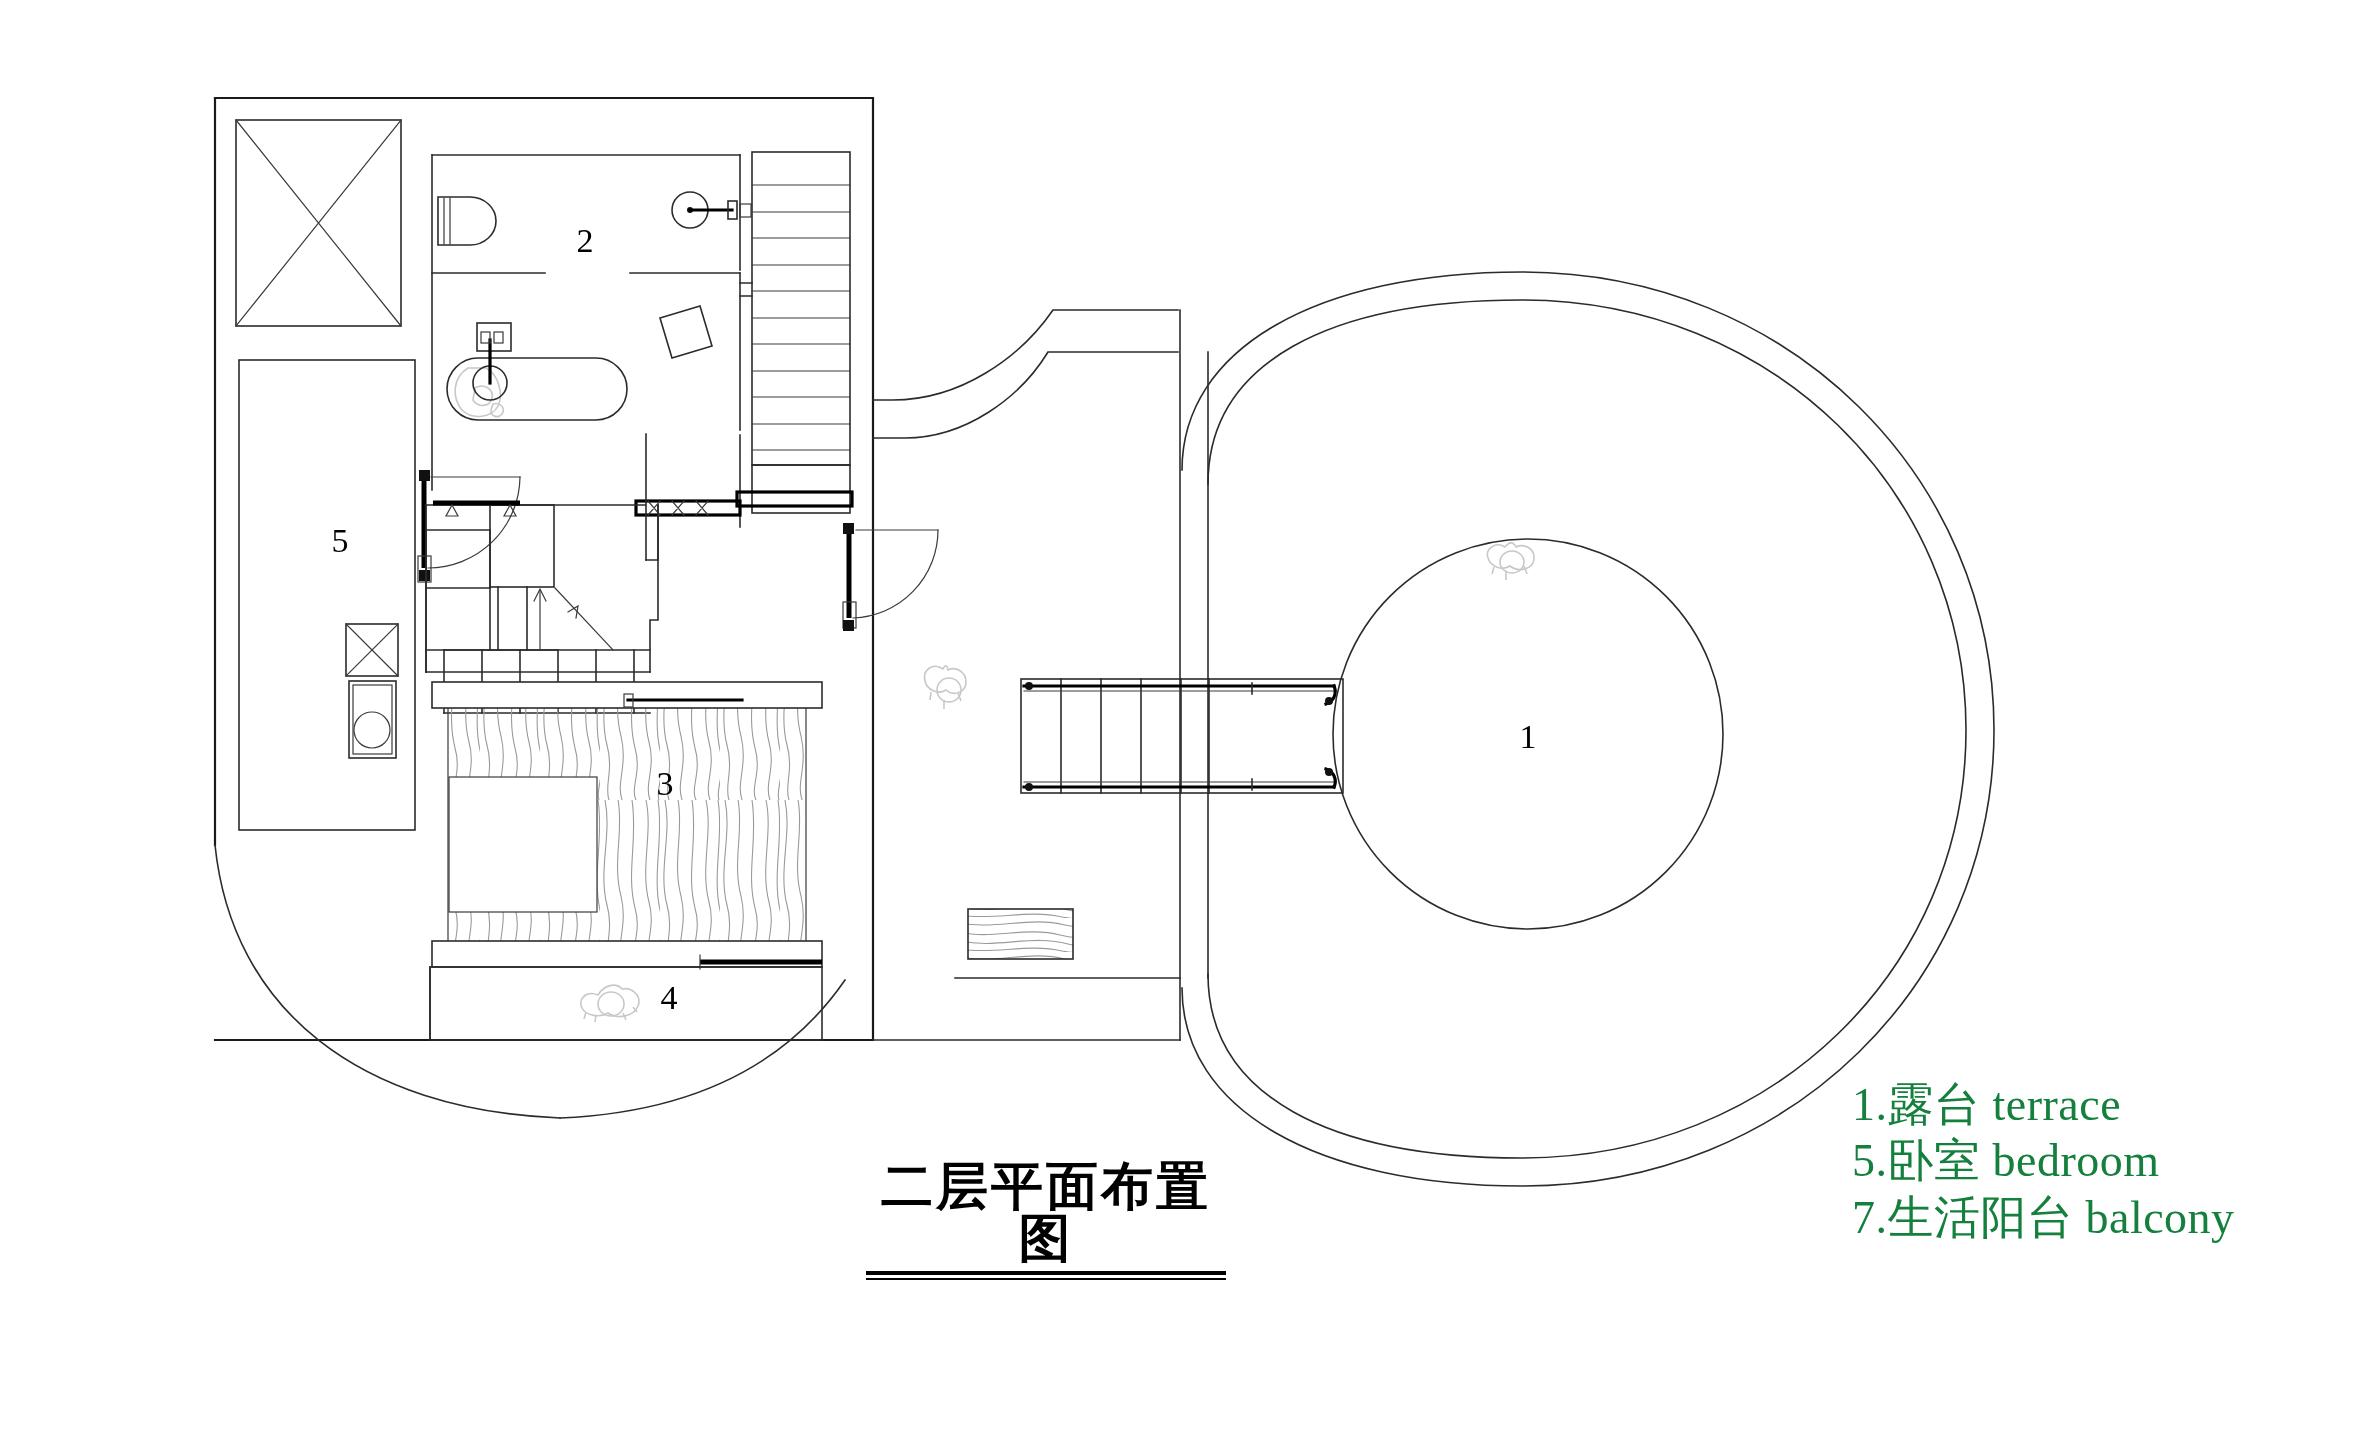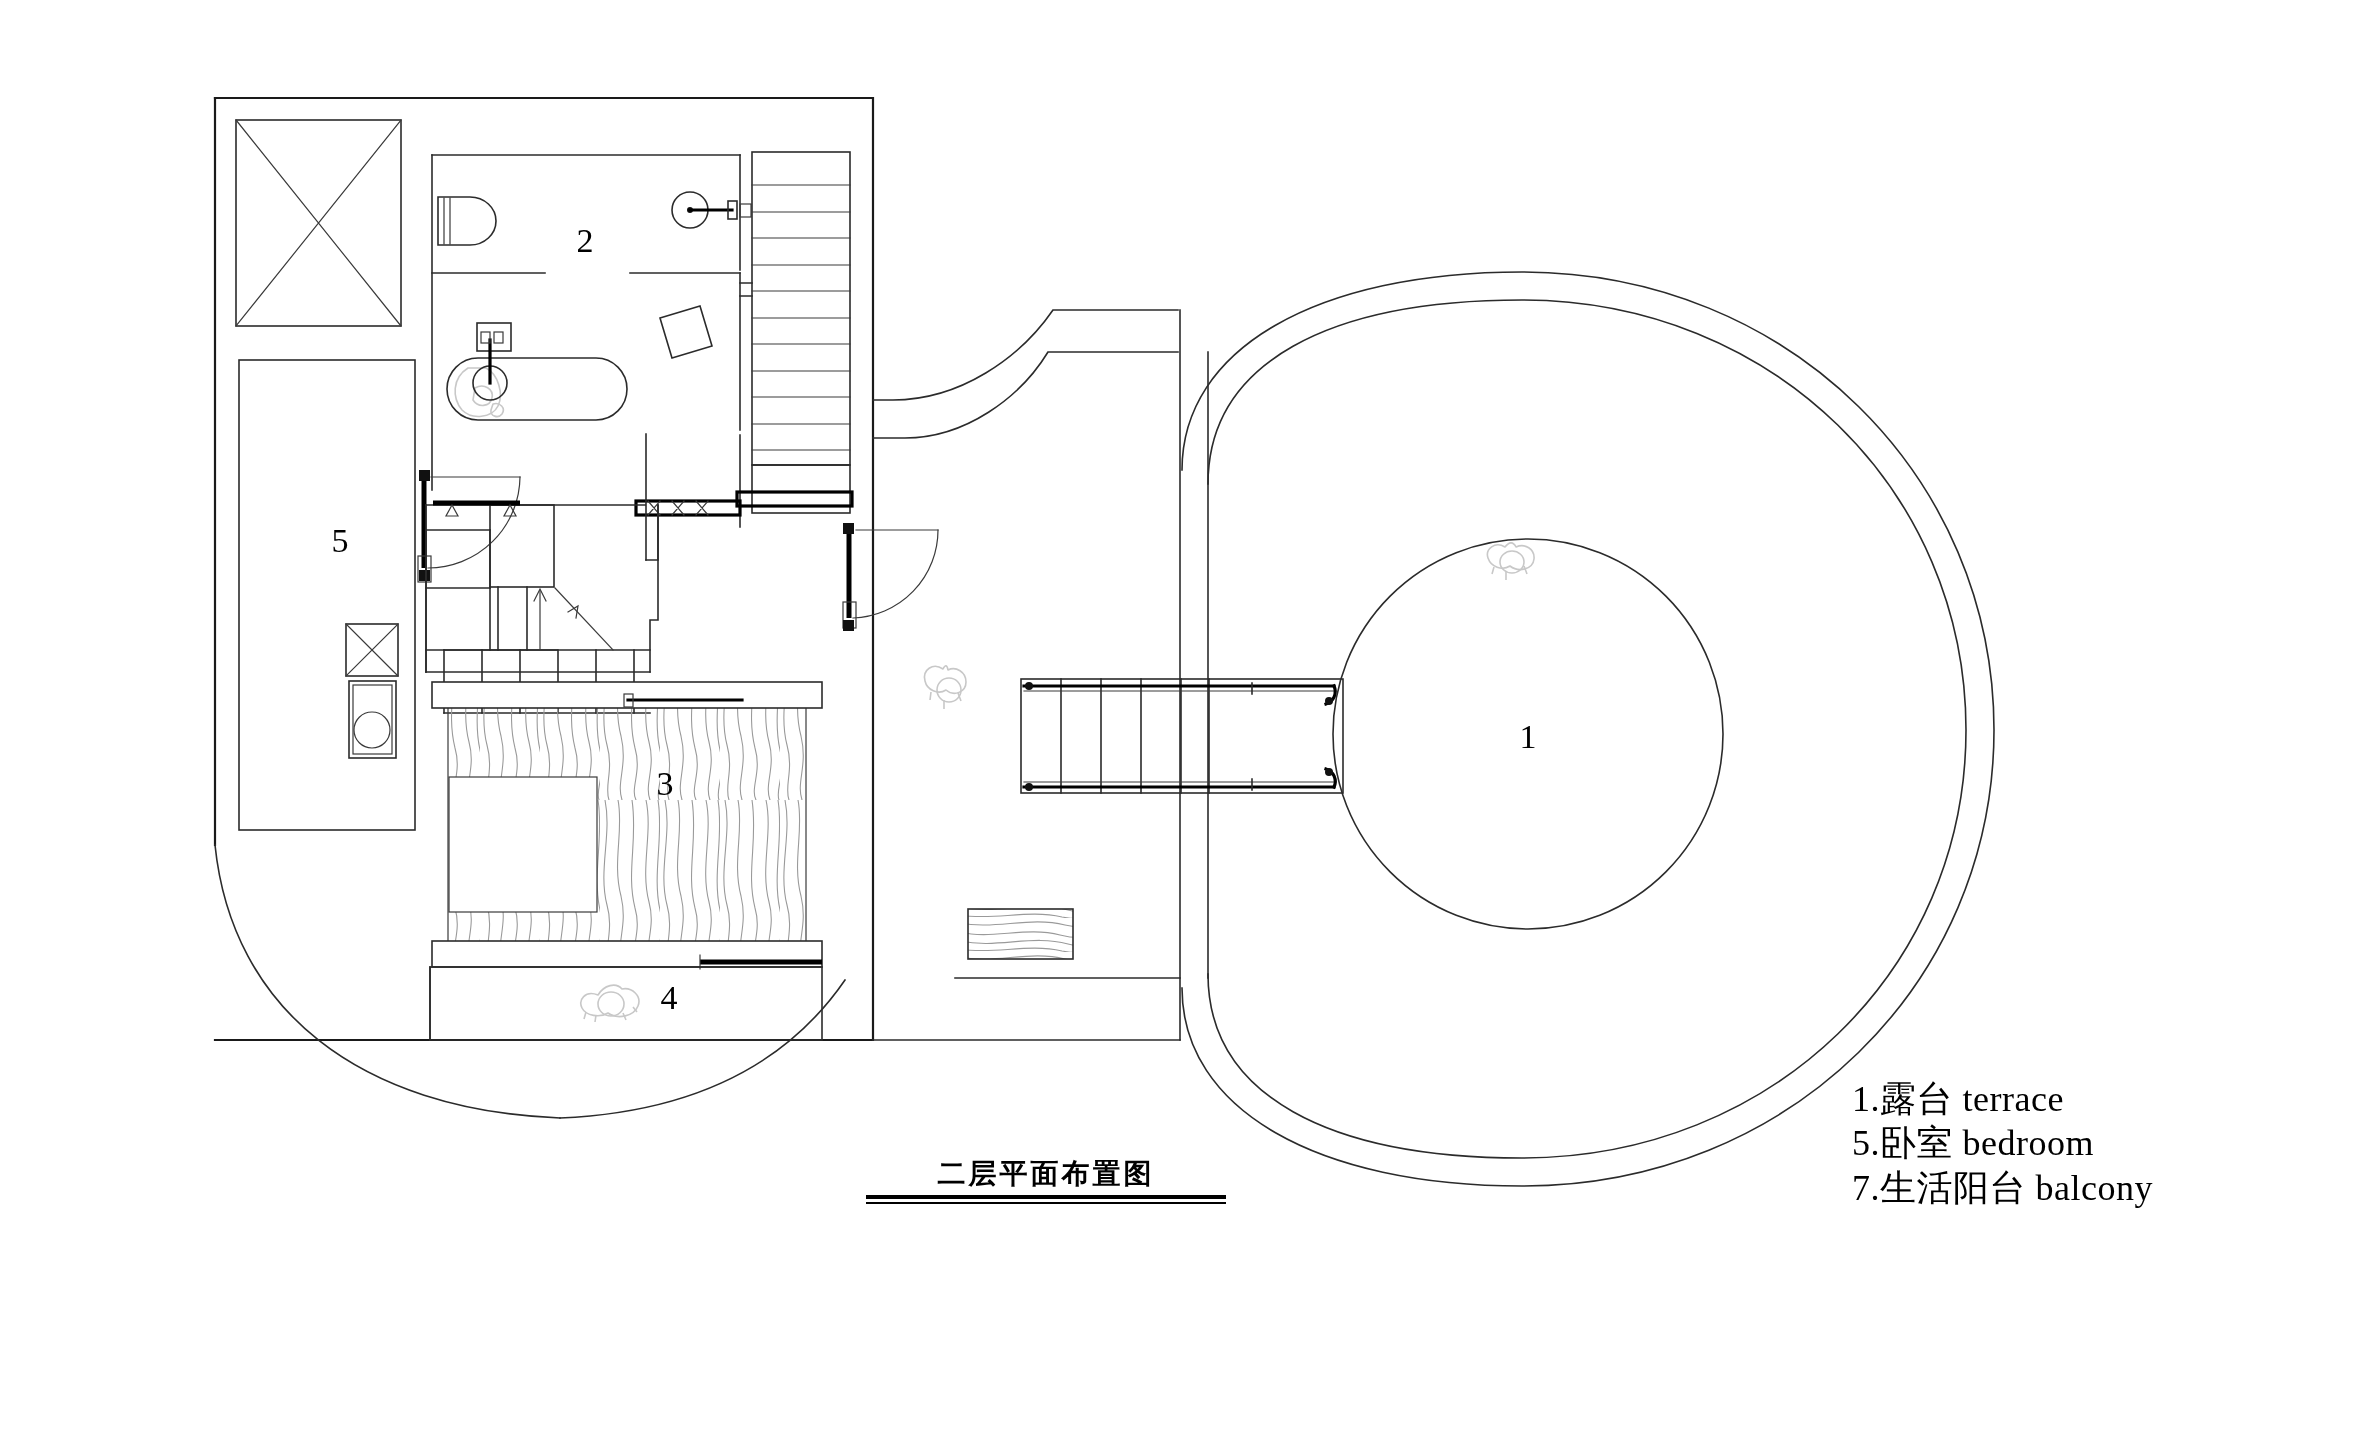--- a/index.html
+++ b/index.html
@@ -48,38 +48,38 @@
     position: absolute;
     left: 1852px;
     top: 1078px;
     width: 500px;
     display: flex;
     flex-direction: column;
     gap: 2px;
   }
   .legend-row {
     font-family: "Liberation Serif", serif;
-    font-size: 36px;
+    font-size: 46px;
     line-height: 1.18;
-    color: #000000;
+    color: #15803d;
     white-space: nowrap;
     letter-spacing: 0.5px;
   }
 
   
   #plan-title-block {
     position: absolute;
     left: 866px;
     top: 1160px;
     width: 360px;
     text-align: center;
   }
   #plan-title {
     font-family: "DejaVu Sans", sans-serif;
-    font-size: 28px;
+    font-size: 52px;
     font-weight: bold;
     letter-spacing: 3px;
     color: #000000;
     line-height: 1;
     padding-bottom: 7px;
   }
   .title-rule-a {
     height: 4px;
     background: #000000;
     width: 100%;

